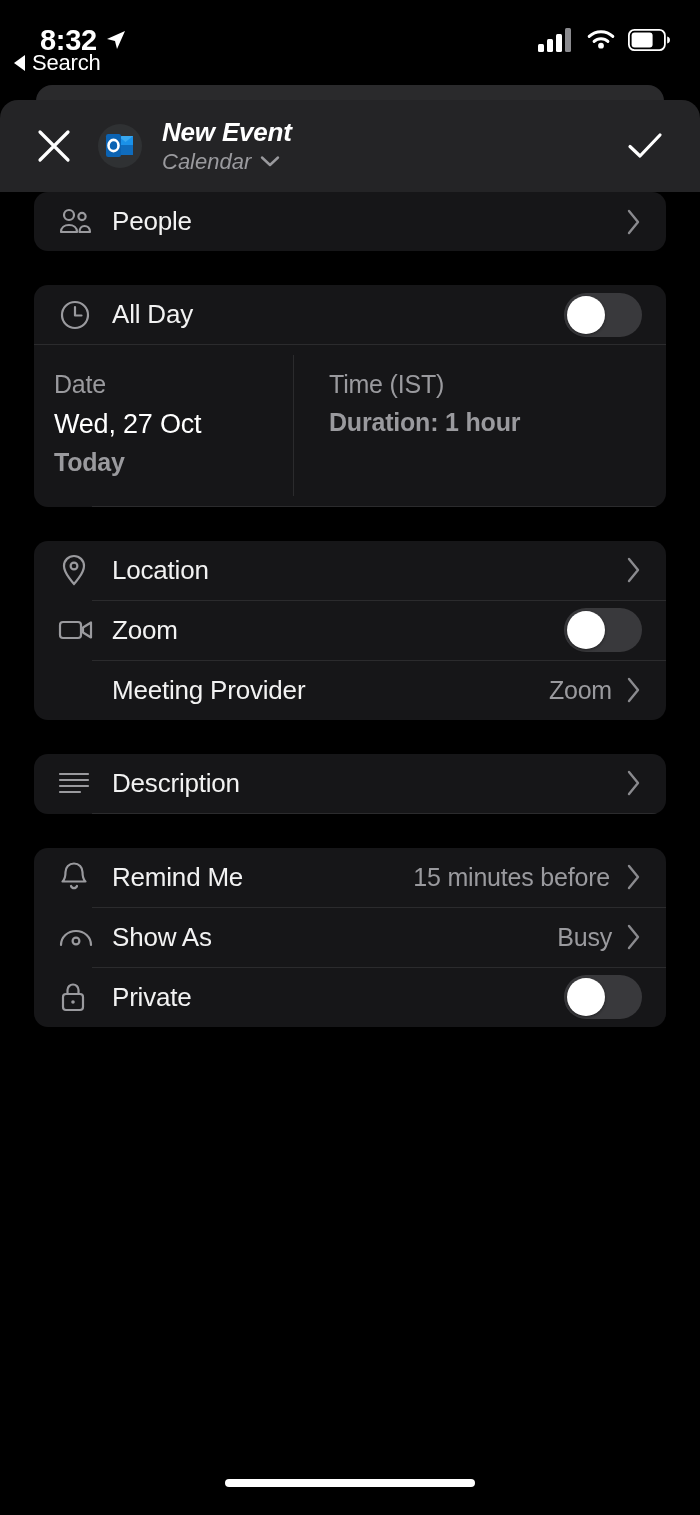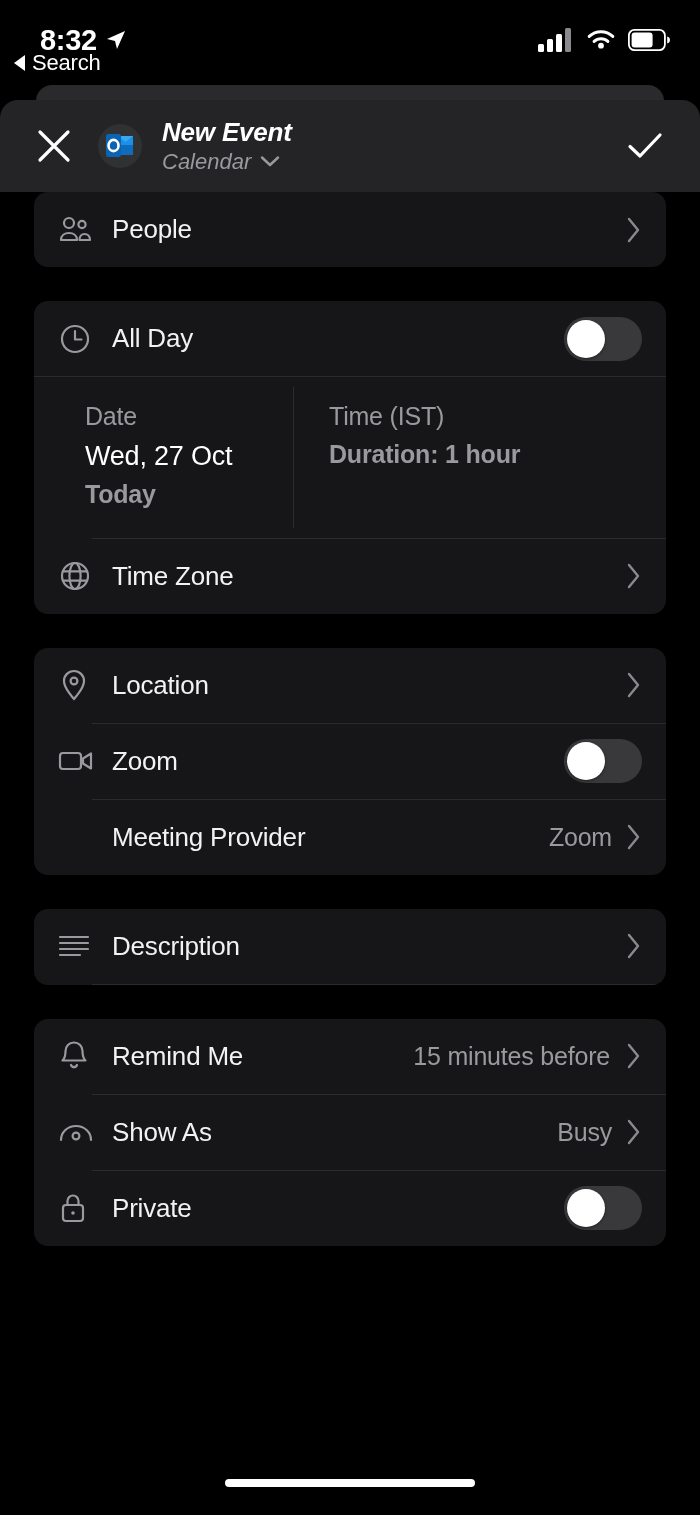--- a/index.html
+++ b/index.html
@@ -61,21 +61,21 @@
   .card {
     margin:0 34px 34px 34px;
     background:#161618;
     border-radius:14px;
     overflow:hidden;
   }
 
   .row {
     position:relative;
     display:flex; align-items:center;
-    height:75px;
+    height:59px;
     padding:0 24px 0 24px;
     cursor:pointer;
   }
   .row .ico { width:50px; display:flex; align-items:center; justify-content:flex-start; flex:none; }
   .row .label { color:#f2f2f2; font-size:26px; letter-spacing:-0.2px; margin-left:4px; }
   .row .spacer { flex:1; }
   .row .value { color:#9a9a9e; font-size:25px; margin-right:14px; letter-spacing:-0.2px; }
   .row .value.wide { margin-right:16px; }
   .chev { flex:none; }
   .row.indent { padding-left:24px; }
@@ -95,21 +95,21 @@
   .toggle .knob {
     position:absolute; top:3px; left:3px;
     width:38px; height:38px; border-radius:50%;
     background:#fff;
     box-shadow:0 1px 3px rgba(0,0,0,.45);
   }
 
   
   .dt-grid { display:flex; position:relative; }
   .dt-col { flex:1; padding:20px 0 24px 24px; }
-  .dt-col.left { flex:0 0 259px; padding-left:51px; }
+  .dt-col.left { flex:0 0 259px; padding-left:20px; }
   .dt-col.right { padding-left:36px; }
   .dt-vdiv { position:absolute; left:259px; top:10px; bottom:10px; width:1px; background:#2b2b2d; }
   .dt-cap { color:#9a9a9e; font-size:25px; letter-spacing:-0.2px; line-height:1.55; }
   .dt-main { color:#fff; font-size:27px; letter-spacing:-0.2px; line-height:1.5; white-space:nowrap; }
   .dt-main .dim { color:#a9a9ad; font-weight:400; }
   .dt-main .arrow { color:#e8e8e8; padding:0 6px; }
   .dt-sub { color:#9a9a9e; font-size:25px; letter-spacing:-0.2px; line-height:1.5;font-weight:bold; }
 
   
   .home-ind {
@@ -236,34 +236,20 @@
           <div class="dt-sub">Today</div>
         </div>
         <div class="dt-col right">
           <div class="dt-cap">Time (IST)</div>
           <div class="dt-sub">Duration: 1 hour</div>
         </div>
       </div>
 
       <div class="divider"></div>
 
-      <div class="row">
-        <span class="ico">
-          <svg width="34" height="34" viewBox="0 0 34 34">
-            <circle cx="17" cy="17" r="13" fill="none" stroke="#9a9a9e" stroke-width="2.2"></circle>
-            <ellipse cx="17" cy="17" rx="5.6" ry="13" fill="none" stroke="#9a9a9e" stroke-width="2.2"></ellipse>
-            <path d="M4.4 12.4h25.2M4.4 21.6h25.2" stroke="#9a9a9e" stroke-width="2.2"></path>
-          </svg>
-        </span>
-        <span class="label">Time Zone</span>
-        <span class="spacer"></span>
-        <svg class="chev" width="16" height="28" viewBox="0 0 16 28">
-          <path d="M3 3 L12 14 L3 25" stroke="#8a8a8e" stroke-width="2.4" fill="none" stroke-linecap="round" stroke-linejoin="round"></path>
-        </svg>
-      </div>
     </div>
 
     <div class="card">
       <div class="row">
         <span class="ico">
           <svg width="32" height="34" viewBox="0 0 32 34">
             <path d="M16 3c-5.5 0-10 4.4-10 10 0 7.3 10 18 10 18s10-10.7 10-18c0-5.6-4.5-10-10-10z" fill="none" stroke="#9a9a9e" stroke-width="2.2"></path>
             <circle cx="16" cy="13" r="3.4" fill="none" stroke="#9a9a9e" stroke-width="2.2"></circle>
           </svg>
         </span>

